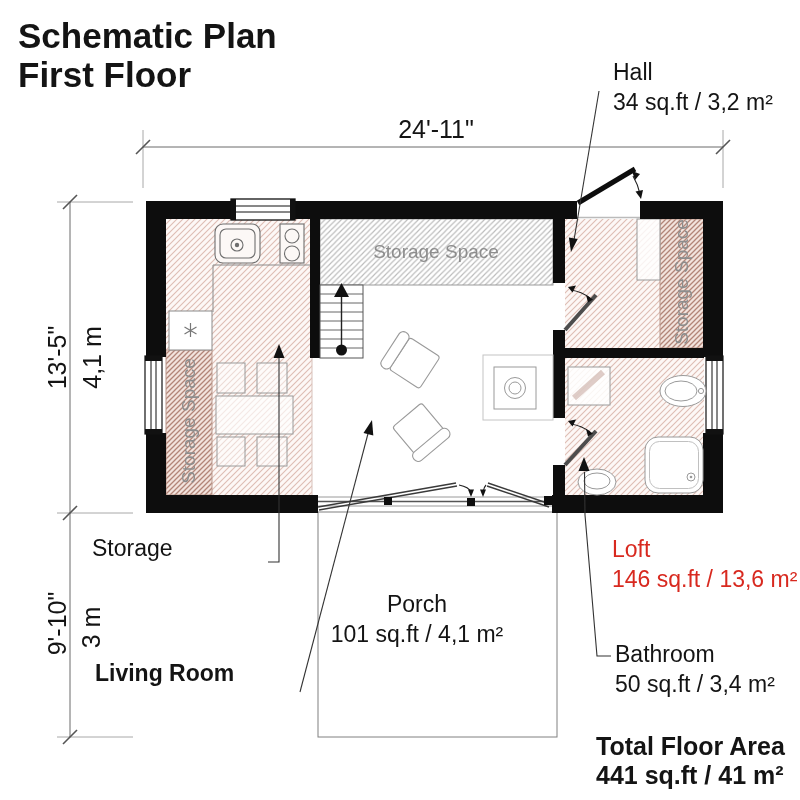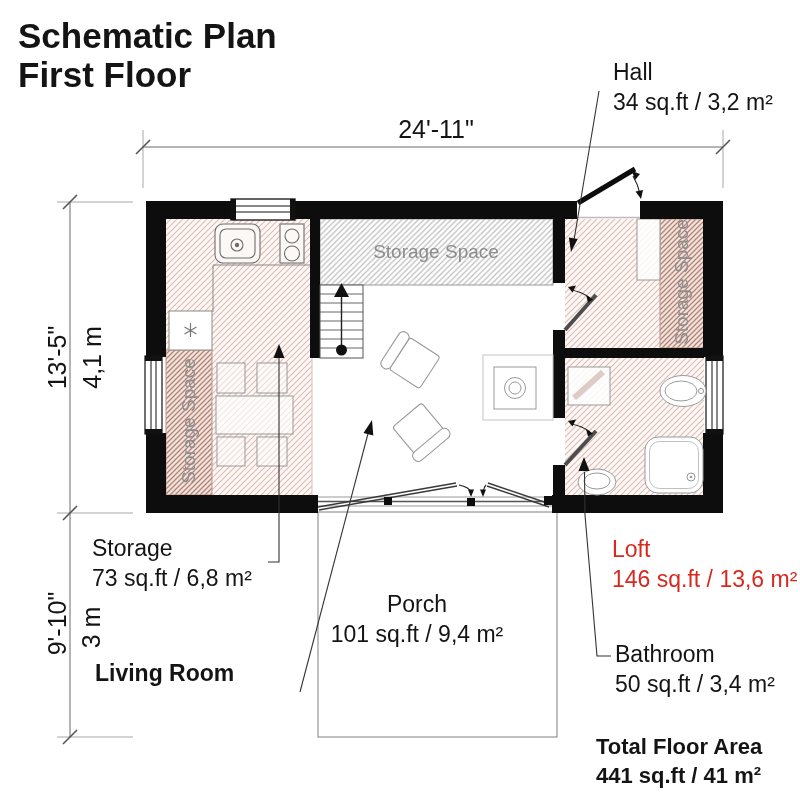--- a/index.html
+++ b/index.html
@@ -7,21 +7,21 @@
          font-family:"Liberation Sans","DejaVu Sans",sans-serif;color:#141414;}
   .abs{position:absolute;}
   svg{position:absolute;left:0;top:0;}
   .title{font-size:35px;font-weight:700;line-height:39px;letter-spacing:0;}
   .dim{font-size:25px;line-height:27px;white-space:nowrap;}
   .rot{transform:rotate(-90deg);transform-origin:center;text-align:center;}
   .lbl{font-size:23px;line-height:30px;white-space:nowrap;}
   .lbl-center{text-align:center;}
   .red{color:#d8291f;}
   .storage{font-size:19px;color:#8d8d8d;white-space:nowrap;text-align:center;}
-  .total{font-size:22px;font-weight:700;line-height:29px;white-space:nowrap;}
+  .total{font-size:25px;font-weight:700;line-height:29px;white-space:nowrap;}
 </style>
 </head>
 <body>
 
 <div class="stage">
 
   <svg width="800" height="800" viewBox="0 0 800 800">
     <defs>
       <pattern id="hatchPink" patternUnits="userSpaceOnUse" width="6" height="6">
         <rect width="6" height="6" fill="#fdf8f6"></rect>
@@ -245,28 +245,27 @@
   <div class="abs storage" style="left:336px;top:241px;width:200px;">Storage Space</div>
   <div class="abs storage rot" style="left:124px;top:410px;width:130px;">Storage Space</div>
   <div class="abs storage rot" style="left:617px;top:271px;width:130px;">Storage Space</div>
 
   <div class="abs lbl" style="left:613px;top:57px;">
     <div>Hall</div>
     <div>34 sq.ft / 3,2 m²</div>
   </div>
   <div class="abs lbl" style="left:92px;top:533px;">
     <div>Storage</div>
-    <div>73 sq.ft / 6,8 m²</div>
   </div>
   <div class="abs lbl" style="left:95px;top:658px;font-weight:bold;">
     <div>Living Room</div>
   </div>
   <div class="abs lbl lbl-center" style="left:317px;top:589px;width:200px;">
     <div>Porch</div>
-    <div>101 sq.ft / 9,4 m²</div>
+    <div>101 sq.ft / 4,1 m²</div>
   </div>
   <div class="abs lbl red" style="left:612px;top:534px;">
     <div>Loft</div>
     <div>146 sq.ft / 13,6 m²</div>
   </div>
   <div class="abs lbl" style="left:615px;top:639px;">
     <div>Bathroom</div>
     <div>50 sq.ft / 3,4 m²</div>
   </div>
 

